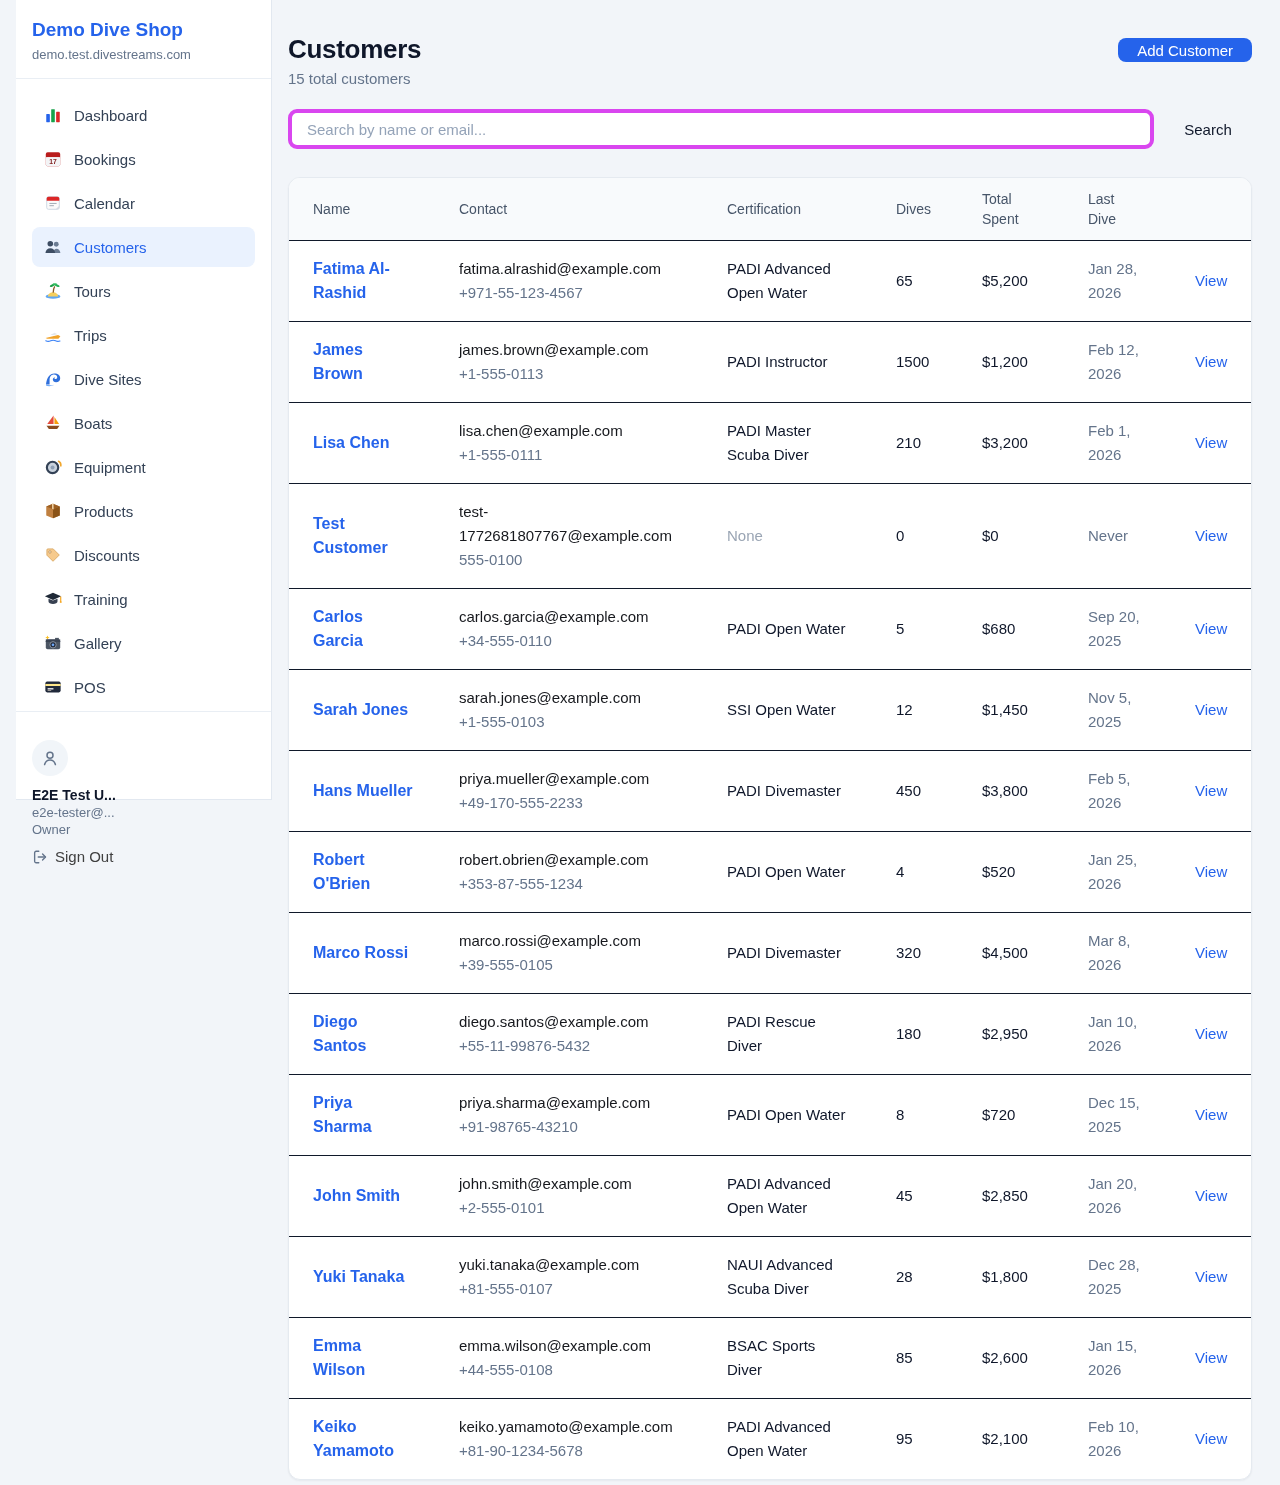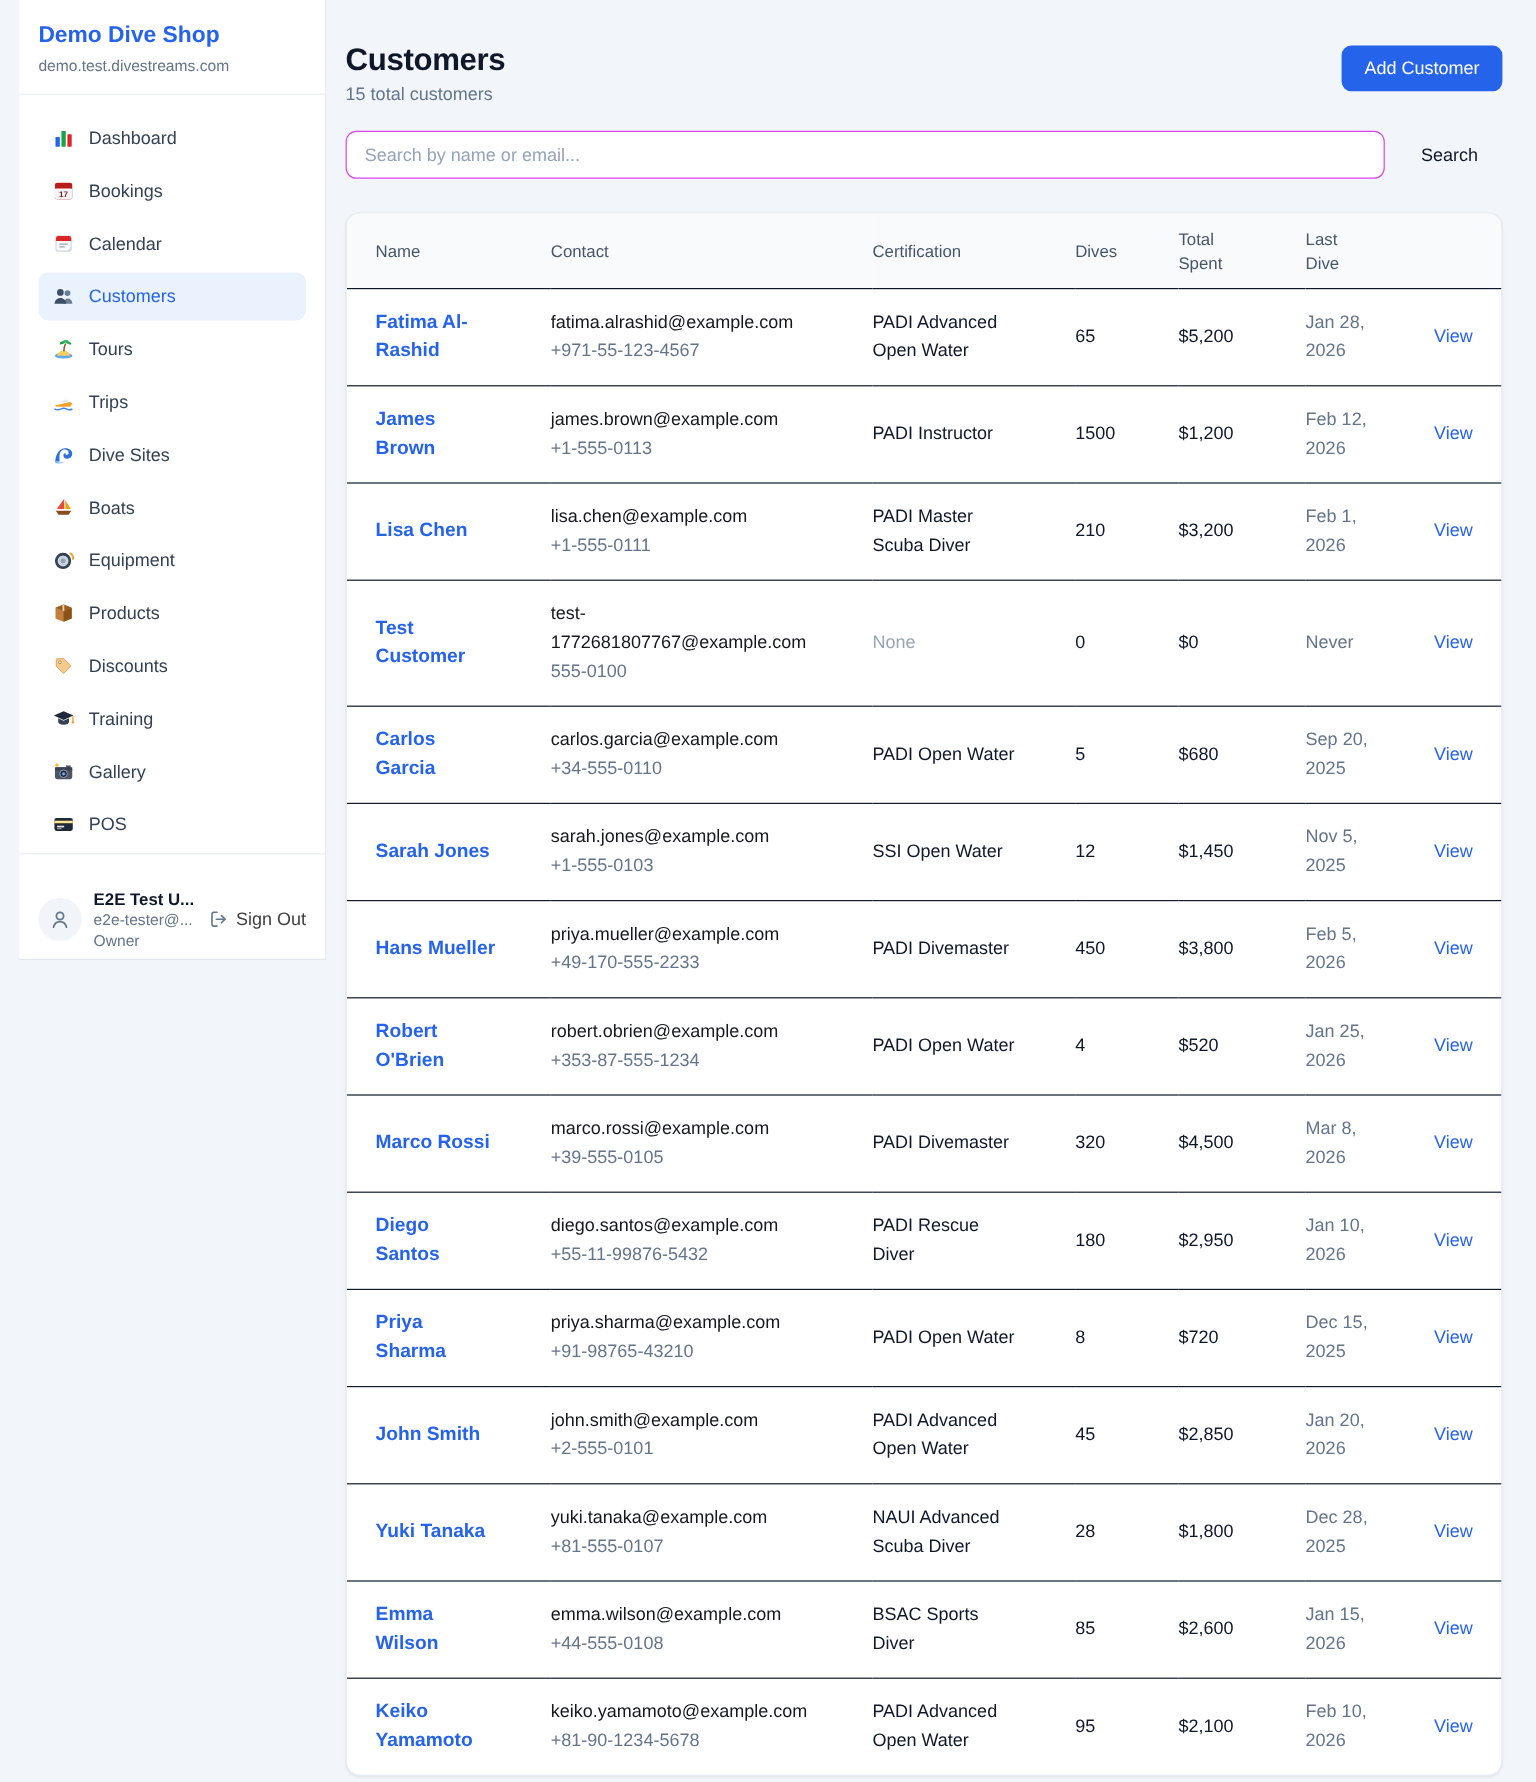--- a/index.html
+++ b/index.html
@@ -22,43 +22,43 @@
   .sb-domain{font-size:13px;color:#64748b;margin-top:5px;}
   .sb-nav{padding:16px 16px 0;flex:1;}
   .nav-item{
     display:flex;align-items:center;gap:12px;height:40px;margin-bottom:4px;
     padding:0 12px;border-radius:8px;font-size:15px;color:#334155;cursor:pointer;
   }
   .nav-item.active{background:#eaf2fe;color:#2563eb;font-weight:500;}
   .nav-icon{width:18px;height:18px;display:flex;flex-shrink:0;}
   .nav-icon svg{width:18px;height:18px;}
   .sb-footer{
-    border-top:1px solid #e9eef4;padding:28px 16px;display:flex;align-items:center;gap:10px;
+    border-top:1px solid #e9eef4;padding:28px 16px;display:flex;gap:10px;flex-direction:column;
   }
   .avatar{
     width:36px;height:36px;border-radius:50%;background:#f1f5f9;
     display:flex;align-items:center;justify-content:center;flex-shrink:0;
   }
   .user-info{flex:1;min-width:0;}
   .user-name{font-size:14px;font-weight:bold;color:#0f172a;line-height:18px;}
   .user-email,.user-role{font-size:13px;color:#64748b;line-height:17px;}
   .signout{display:flex;align-items:center;gap:7px;color:#404040;font-size:15px;flex-shrink:0;cursor:pointer;background:none;border:none;font-family:inherit;padding:0;}
 
   
   .main{margin-left:256px;padding:34px 28px 0 32px;}
   .page-header{display:flex;justify-content:space-between;align-items:flex-start;}
   .page-title{font-size:26px;font-weight:bold;color:#0f172a;line-height:30px;letter-spacing:-0.3px;}
   .page-subtitle{font-size:15px;color:#64748b;margin-top:6px;}
   .add-btn{
     background:#2563eb;color:#ffffff;font-size:15px;font-weight:500;border:none;
-    border-radius:8px;height:38px;padding:0 19px;margin-top:4px;cursor:pointer;font-family:inherit;
+    border-radius:8px;height:24px;padding:0 19px;margin-top:4px;cursor:pointer;font-family:inherit;
   }
   .search-row{display:flex;align-items:center;margin-top:22px;}
   .search-input{
-    flex:1;height:40px;border:1px solid #d946ef;border-radius:9px;background:#fff;
+    flex:1;height:40px;border:4px solid #d946ef;border-radius:9px;background:#fff;
     padding:0 15px;font-size:15px;color:#0f172a;font-family:inherit;outline:none;
   }
   .search-input::placeholder{color:#94a3b8;}
   .search-btn{
     background:none;border:none;font-size:15px;color:#0f172a;margin-left:10px;
     padding:0;width:88px;text-align:center;cursor:pointer;font-family:inherit;
   }
 
   
   .table-card{

